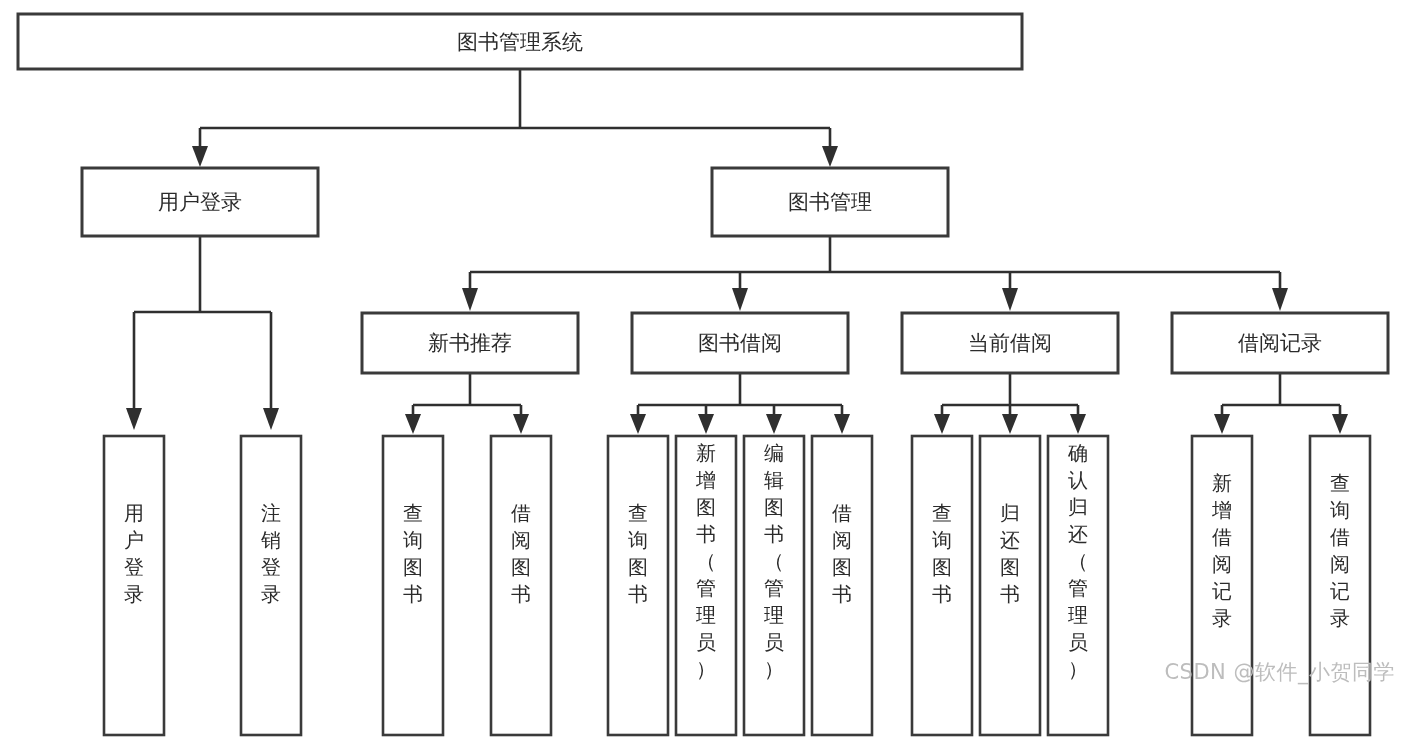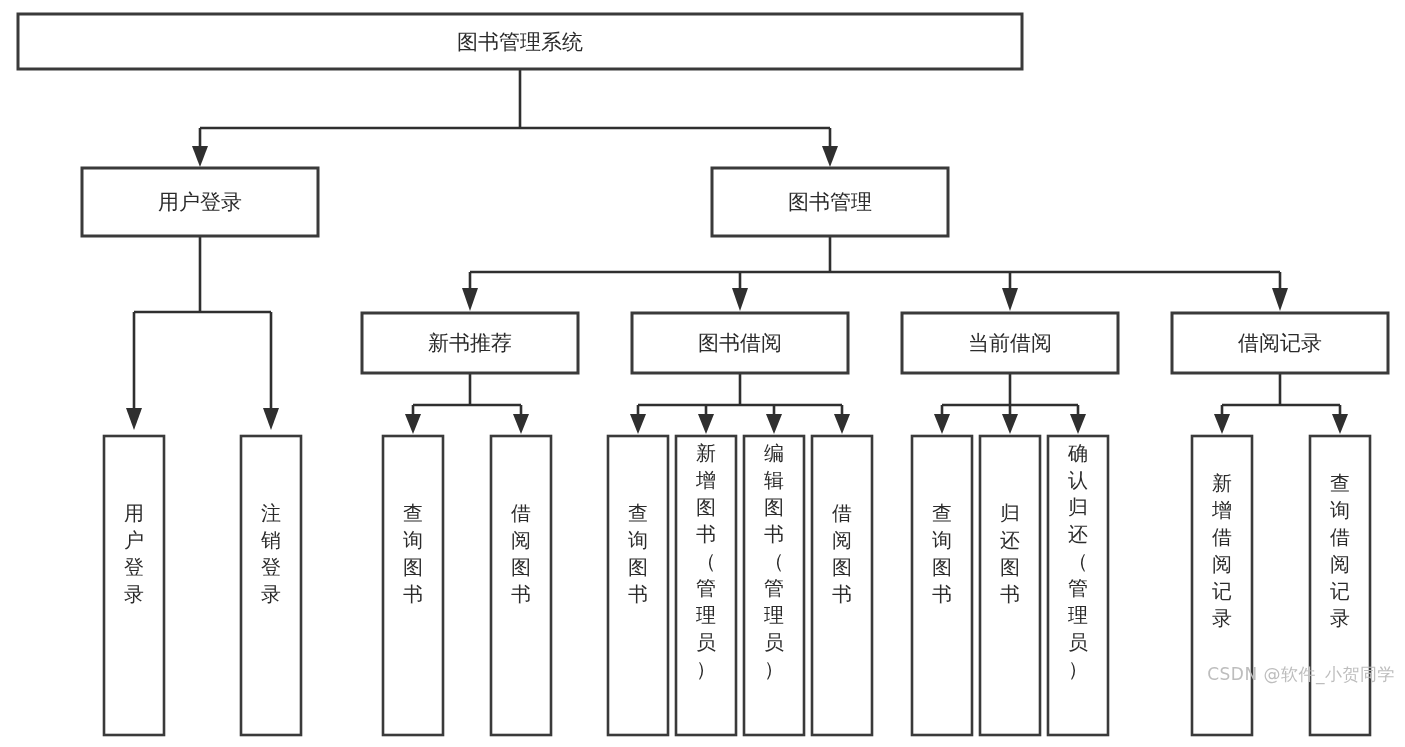--- a/index.html
+++ b/index.html
@@ -57,21 +57,21 @@
     font-family: "DejaVu Sans", "Liberation Sans", sans-serif;
     font-size: 20px;
     fill: #2b2b2b;
     text-anchor: middle;
   }
   .watermark {
     position: absolute;
     right: 10px;
     bottom: 6px;
     font-family: "DejaVu Sans", "Liberation Sans", sans-serif;
-    font-size: 17px;
+    font-size: 21px;
     color: #bdbdbd;
     white-space: nowrap;
     letter-spacing: 0.5px;
     user-select: none;
   }
 </style>
 </head>
 <body>
 
 <div id="chart-root">

